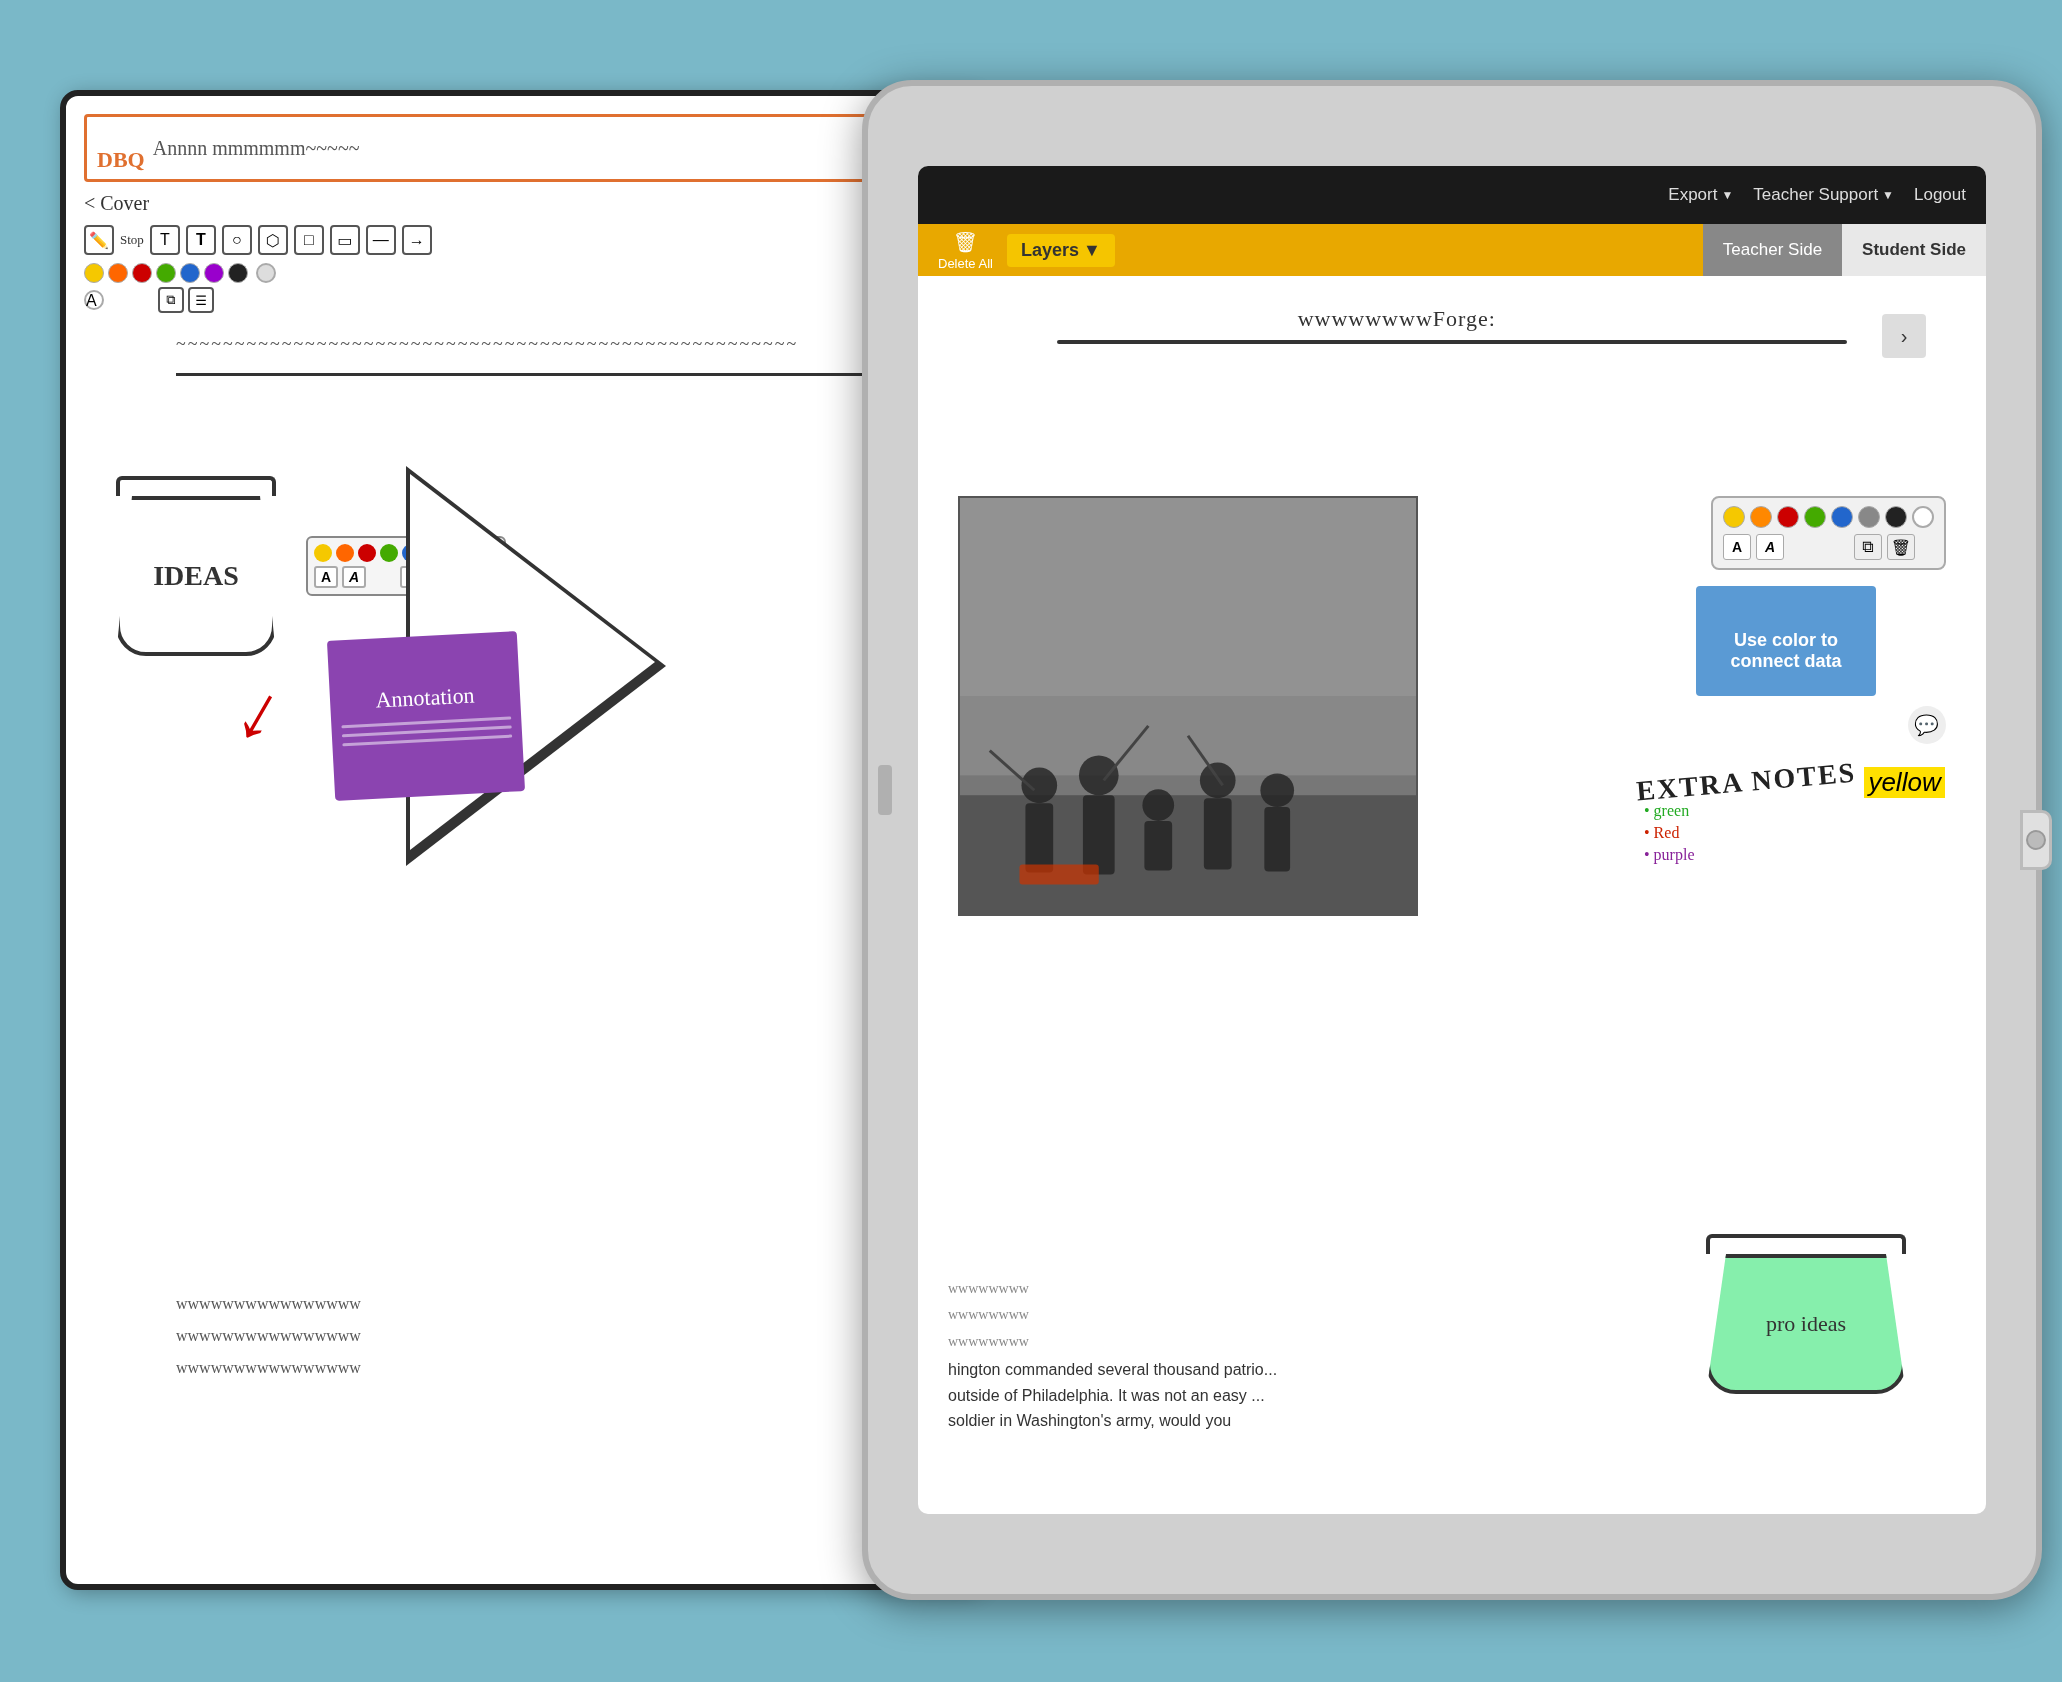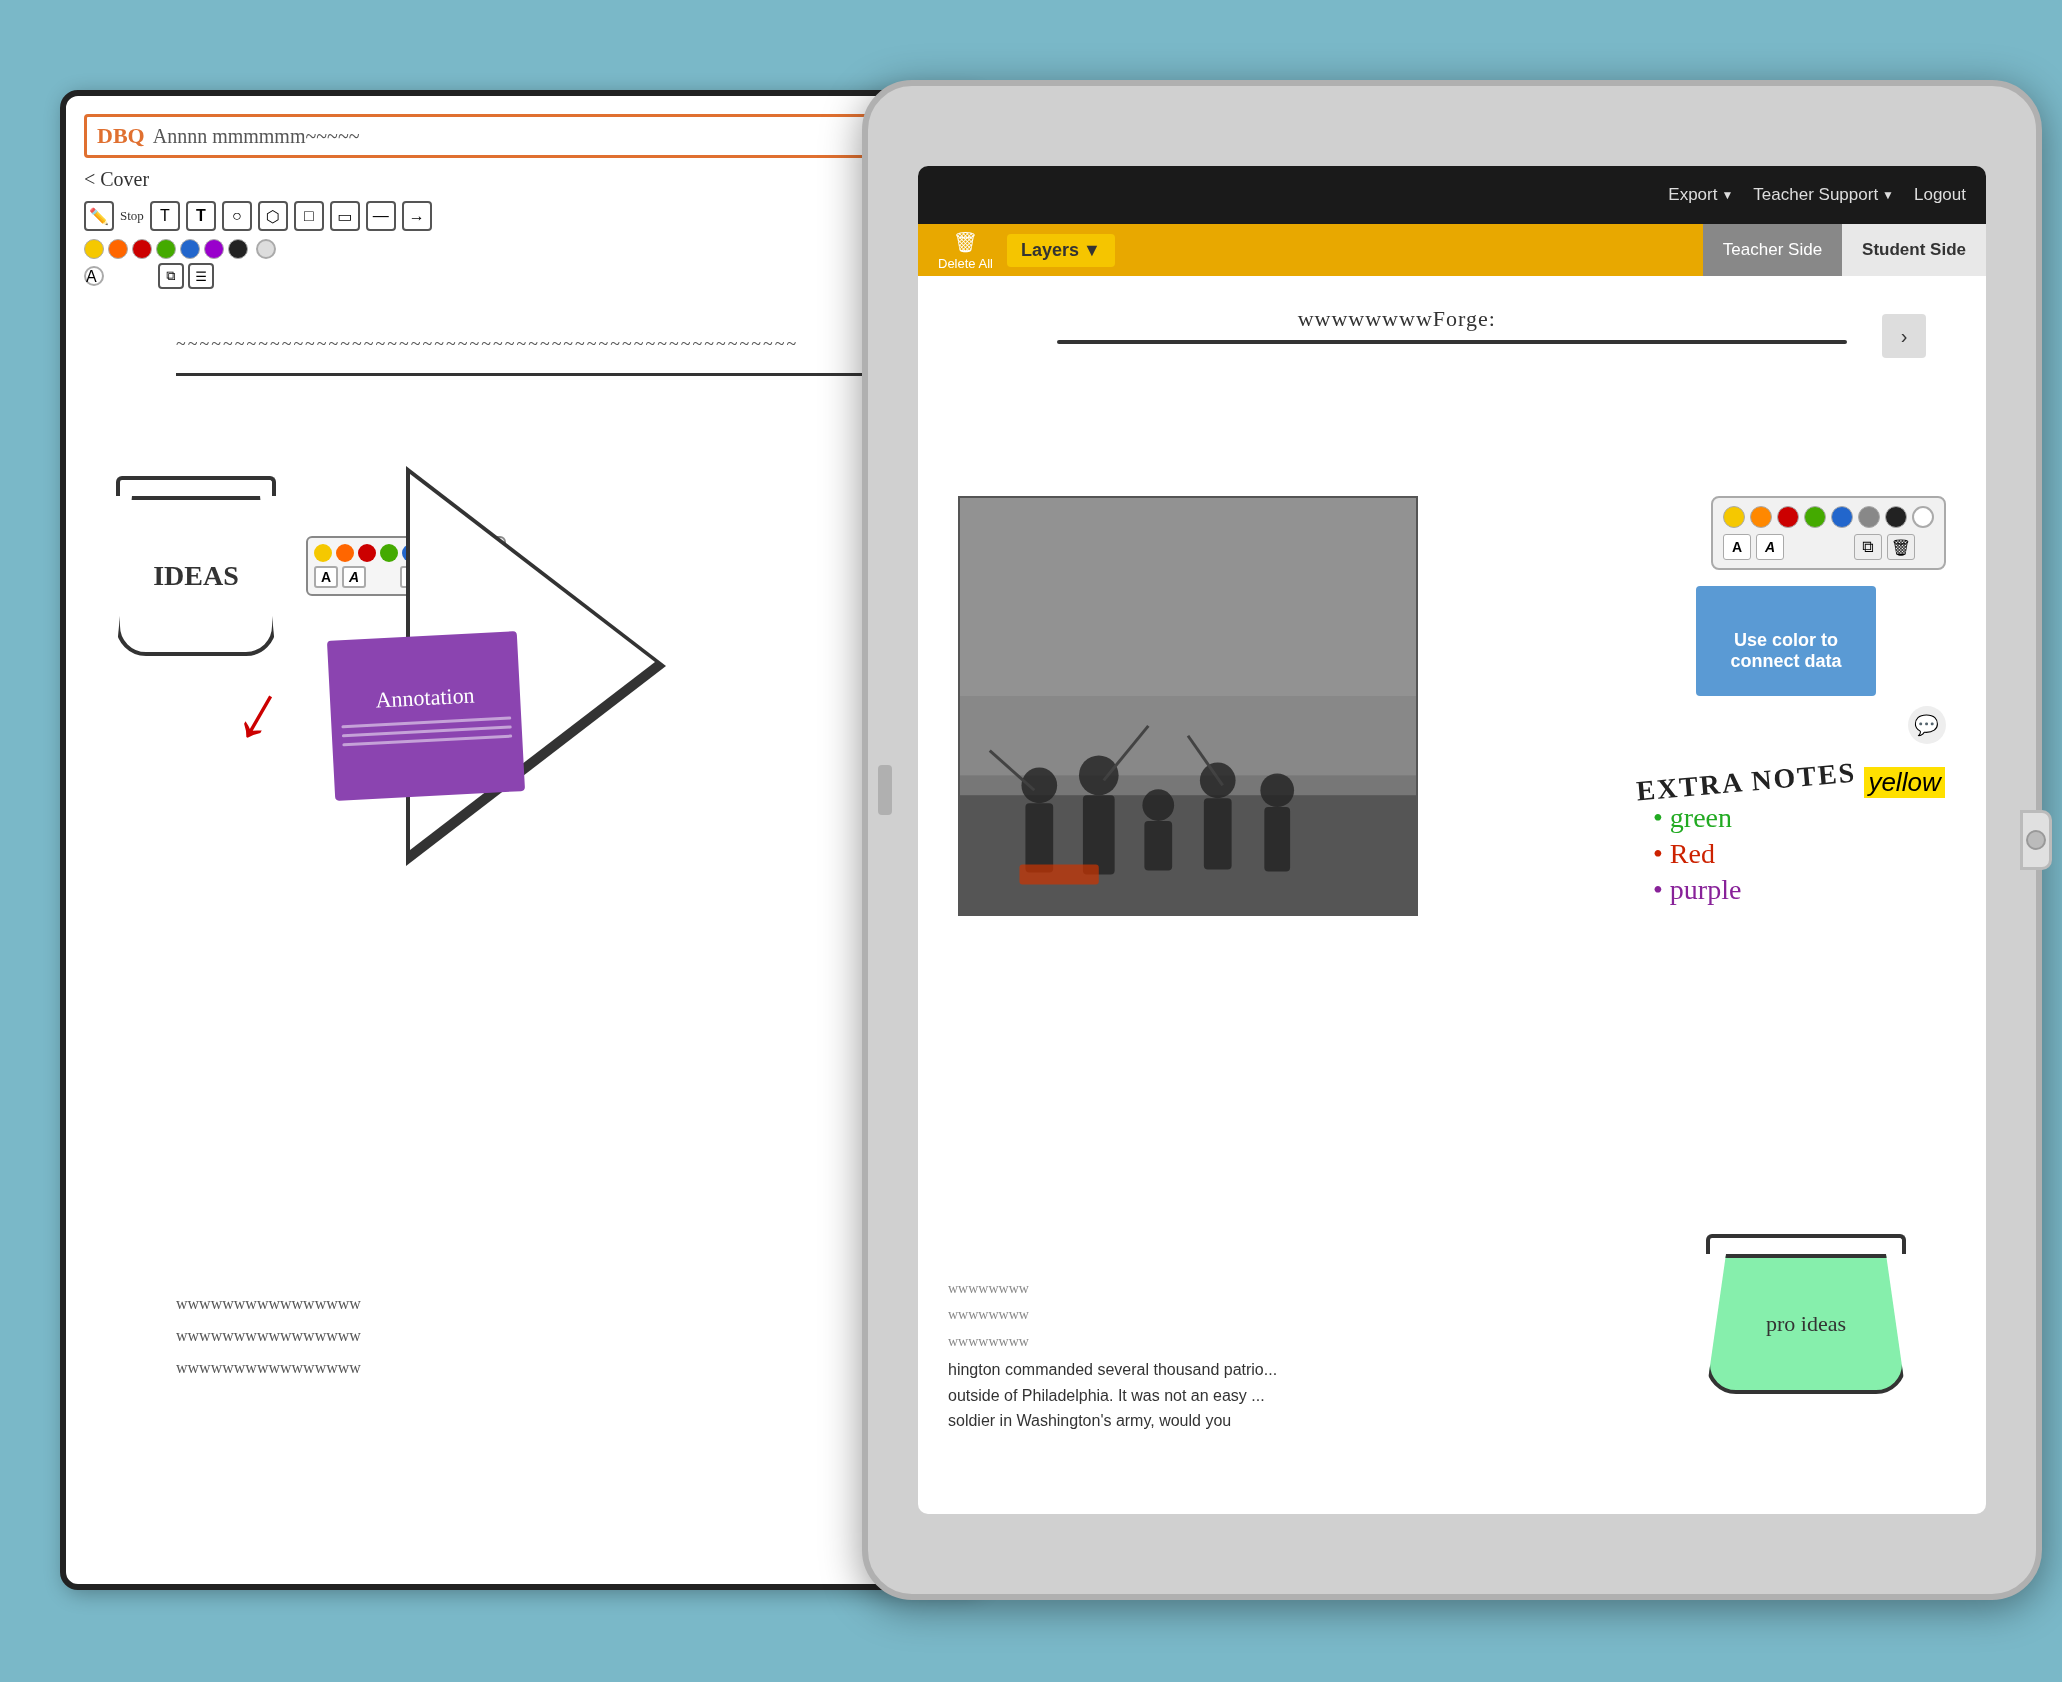--- a/index.html
+++ b/index.html
@@ -511,22 +511,22 @@
       display: inline-block;
     }
     .yellow-highlight {
       background: #ffe000;
       padding: 0 4px;
       font-style: italic;
       font-size: 26px;
     }
     .note-item {
       font-family: 'Comic Sans MS', cursive;
-      font-size: 28px;
-      margin: 4px 17px;
+      font-size: 16px;
+      margin: 4px 8px;
     }
     .dot-green { color: #22aa22; }
     .dot-red { color: #cc2200; }
     .dot-purple { color: #882299; }
 
     
     .pro-ideas-cup {
       position: absolute;
       right: 80px;
       bottom: 120px;
@@ -605,21 +605,21 @@
       height: calc(100% - 110px);
     }
 
   </style>
 </head>
 <body>
 
 <div class="whiteboard">
 
   <div class="wb-topbar">
-    <span style="color:#e07030;font-weight:bold;">DBQ</span>
+    <span style="color:#e07030;font-weight:bold;margin-top:24px;">DBQ</span>
     <span class="wb-topbar-text">Annnn mmmmmm~~~~~</span>
   </div>
 
   <div class="wb-nav">
     <span>&lt; Cover</span>
   </div>
 
   <div class="wb-toolbar">
     <div class="wb-tool">✏️</div>
     <div class="wb-stop-label">Stop</div>

